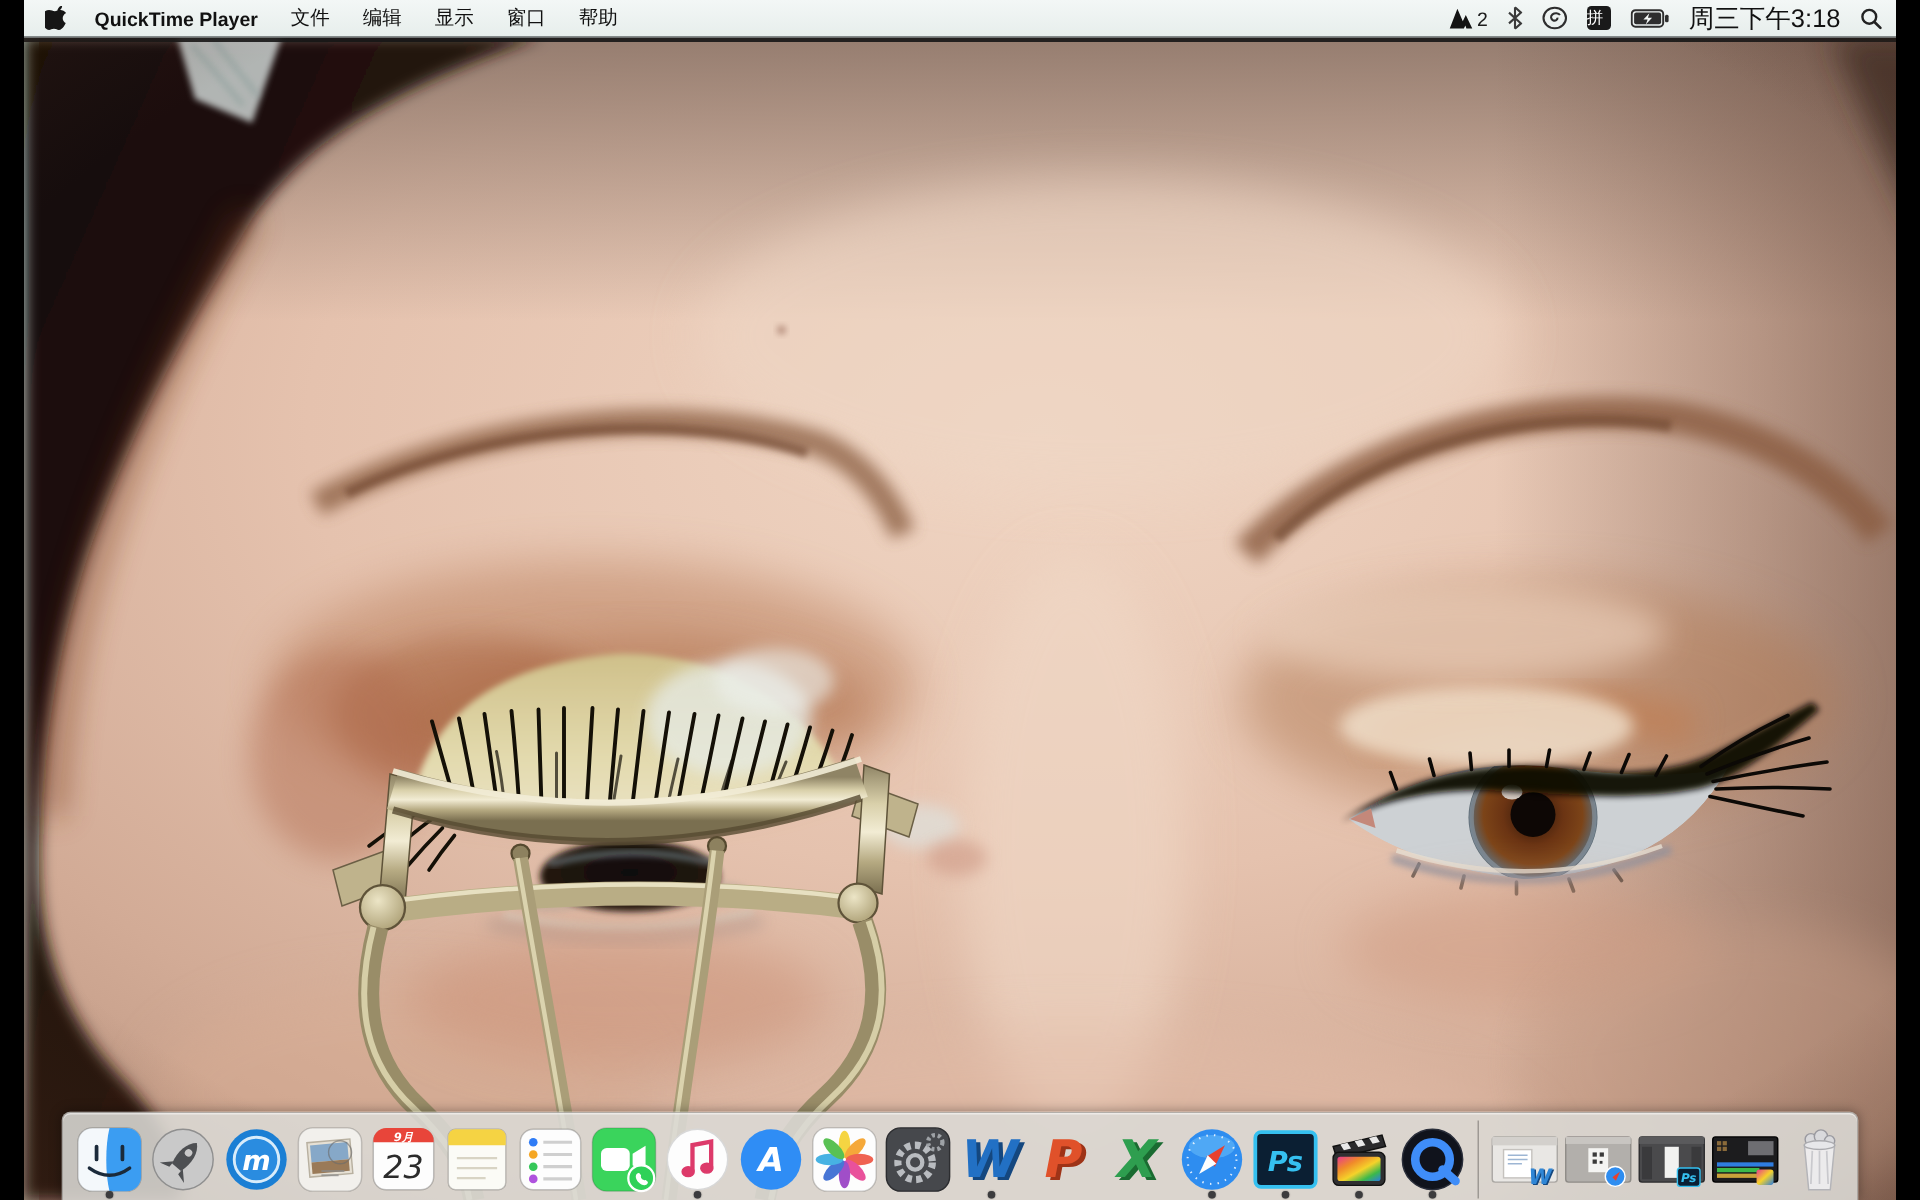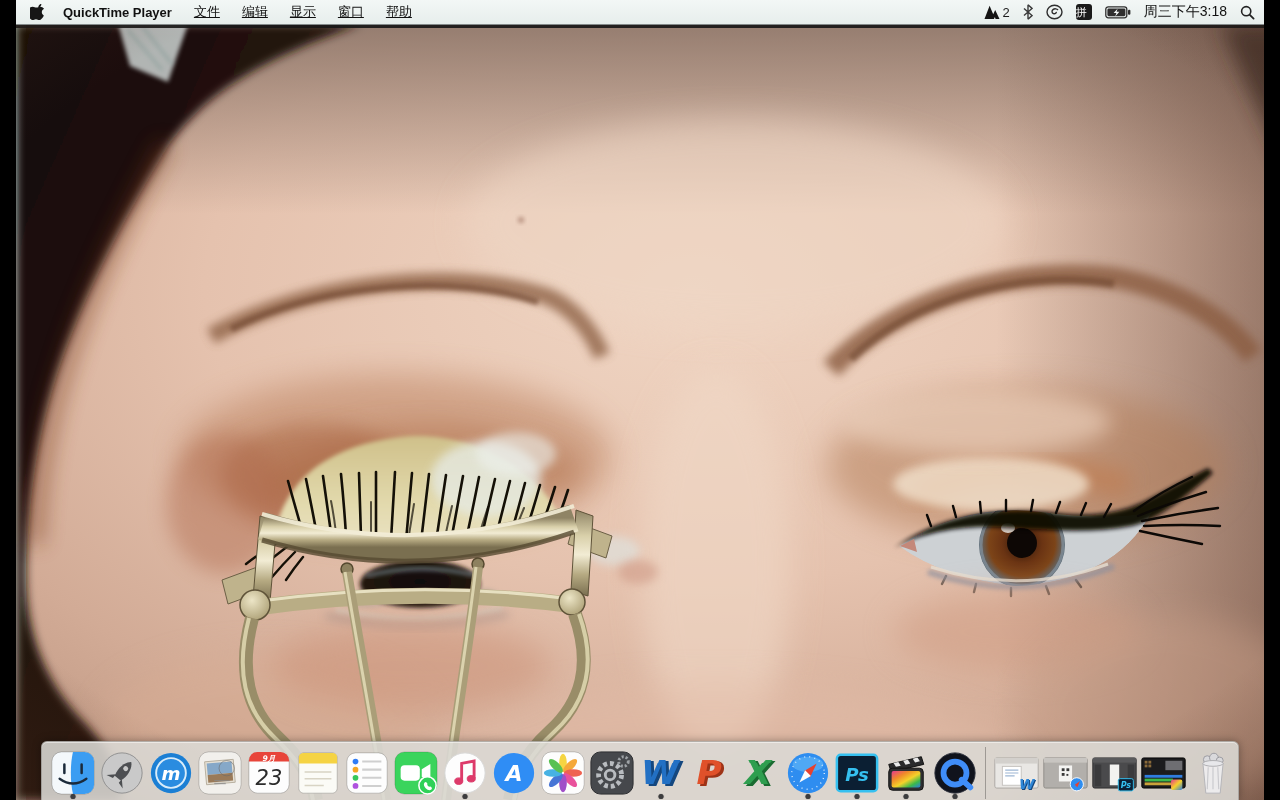--- a/index.html
+++ b/index.html
@@ -6,27 +6,27 @@
   .screen{position:relative;width:1248px;height:800px;overflow:hidden;background:#b99c8a;font-family:"Liberation Sans",sans-serif;margin-left:16px;}
   
   .scene{position:absolute;top:24px;left:0;width:1280px;height:776px;display:block;}
   
   .menubar{position:absolute;top:0;left:0;width:1280px;height:24px;background:linear-gradient(#f3f7f6,#e7eeec);
     border-bottom:1px solid rgba(40,50,50,.55);display:flex;align-items:center;justify-content:space-between;
     font-size:13px;color:#111;z-index:5;}
   .mb-left{display:flex;align-items:center;height:100%;}
   .mb-left .apple{margin:0 18px 0 14px;display:flex;align-items:center;}
   .mb-appname{font-weight:bold;margin-right:22px;}
-  .mb-menu{margin-right:22px;cursor:default;text-decoration:underline;}
+  .mb-menu{margin-right:22px;cursor:default;}
   .mb-right{display:flex;align-items:center;height:100%;padding-right:12px;}
   .mb-status{display:flex;align-items:center;margin-left:13px;color:#1c1c1c;}
   .mb-status svg{display:block;}
   .badge-count{font-size:13px;margin-left:3px;}
   .pinyin{width:16px;height:16px;background:#1a1a1a;color:#fff;border-radius:3px;font-size:11px;line-height:16px;text-align:center;}
-  .clock{font-size:14px;margin-left:13px;text-align:center;}
+  .clock{font-size:17px;margin-left:13px;text-align:center;}
   
   .dock{position:absolute;left:50%;transform:translateX(-50%);bottom:0;height:59px;width:1198px;
     background:rgba(219,217,213,.88);border:1px solid rgba(0,0,0,.18);border-bottom:none;
     border-radius:6px 6px 0 0;box-shadow:0 0 8px rgba(0,0,0,.35), inset 0 1px 0 rgba(255,255,255,.5);
     display:flex;align-items:flex-start;padding:4px 6px 0 6px;box-sizing:border-box;z-index:6;}
   .dock-item{position:relative;width:49px;height:54px;display:flex;align-items:center;justify-content:center;flex:0 0 auto;font-style:italic;}
   .dock-item svg{display:block;}
   .dock-item.running::after{content:"";position:absolute;bottom:1px;left:50%;transform:translateX(-50%);
     width:5px;height:5px;border-radius:50%;background:#3c3c3e;box-shadow:0 0 1px rgba(0,0,0,.6);}
   .dock-divider{width:13px;height:54px;flex:0 0 auto;display:flex;align-items:center;justify-content:center;}

